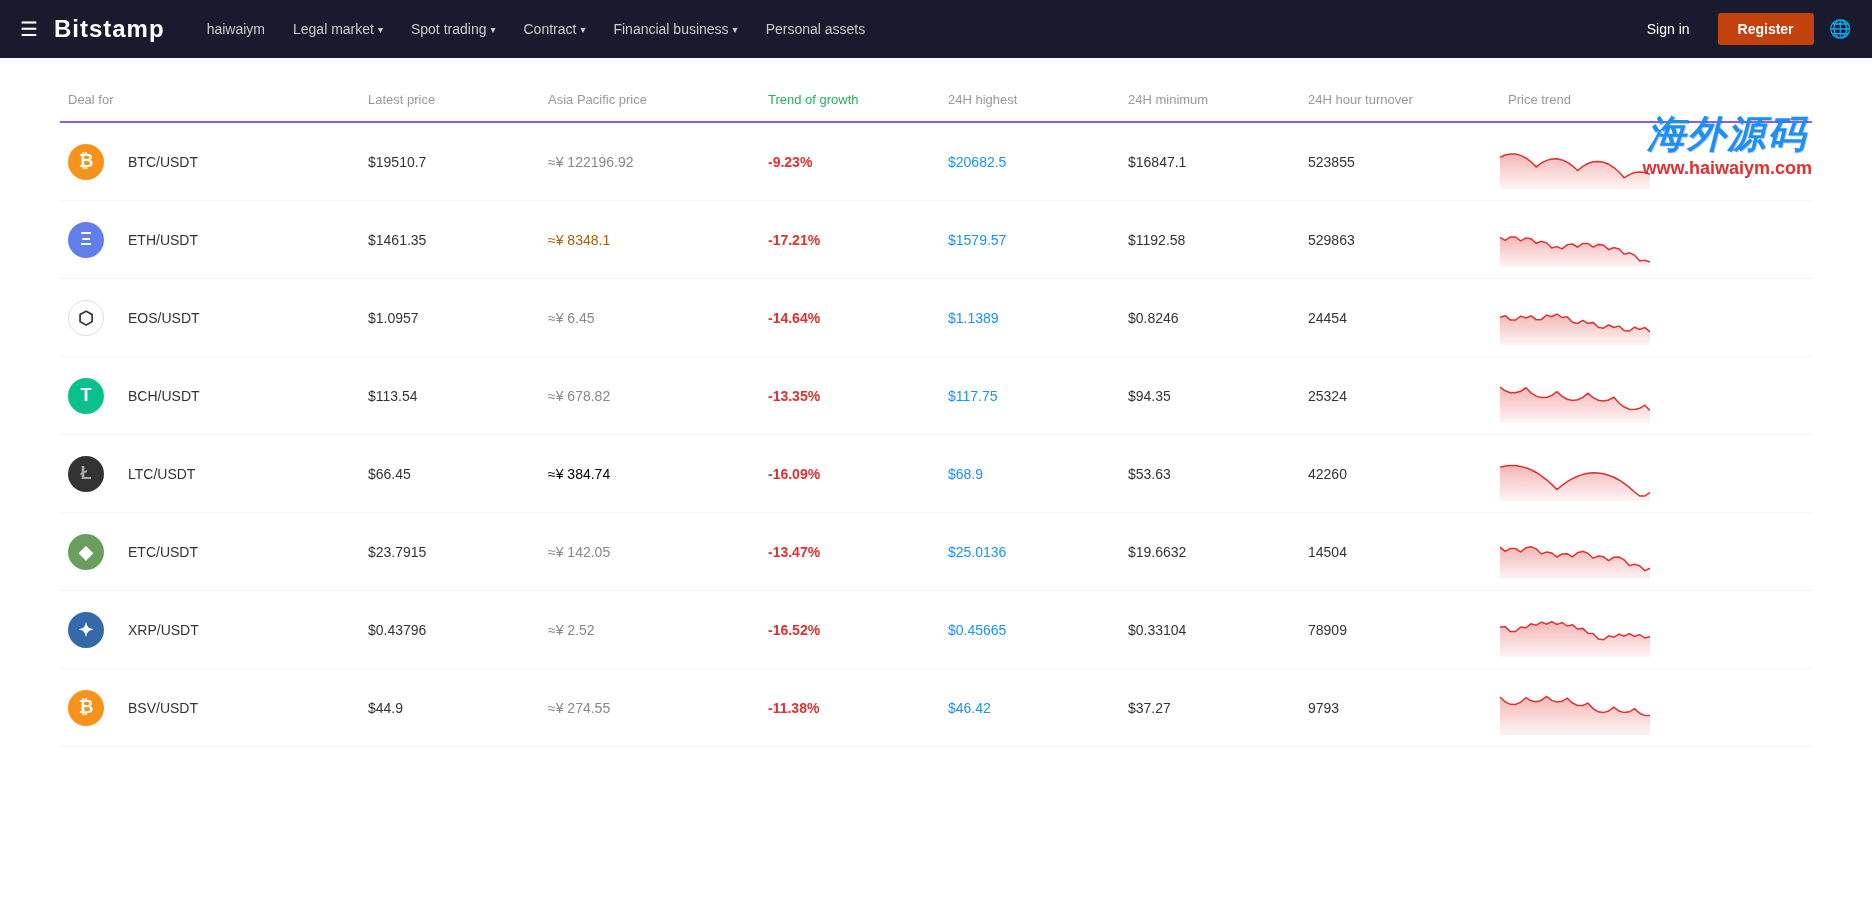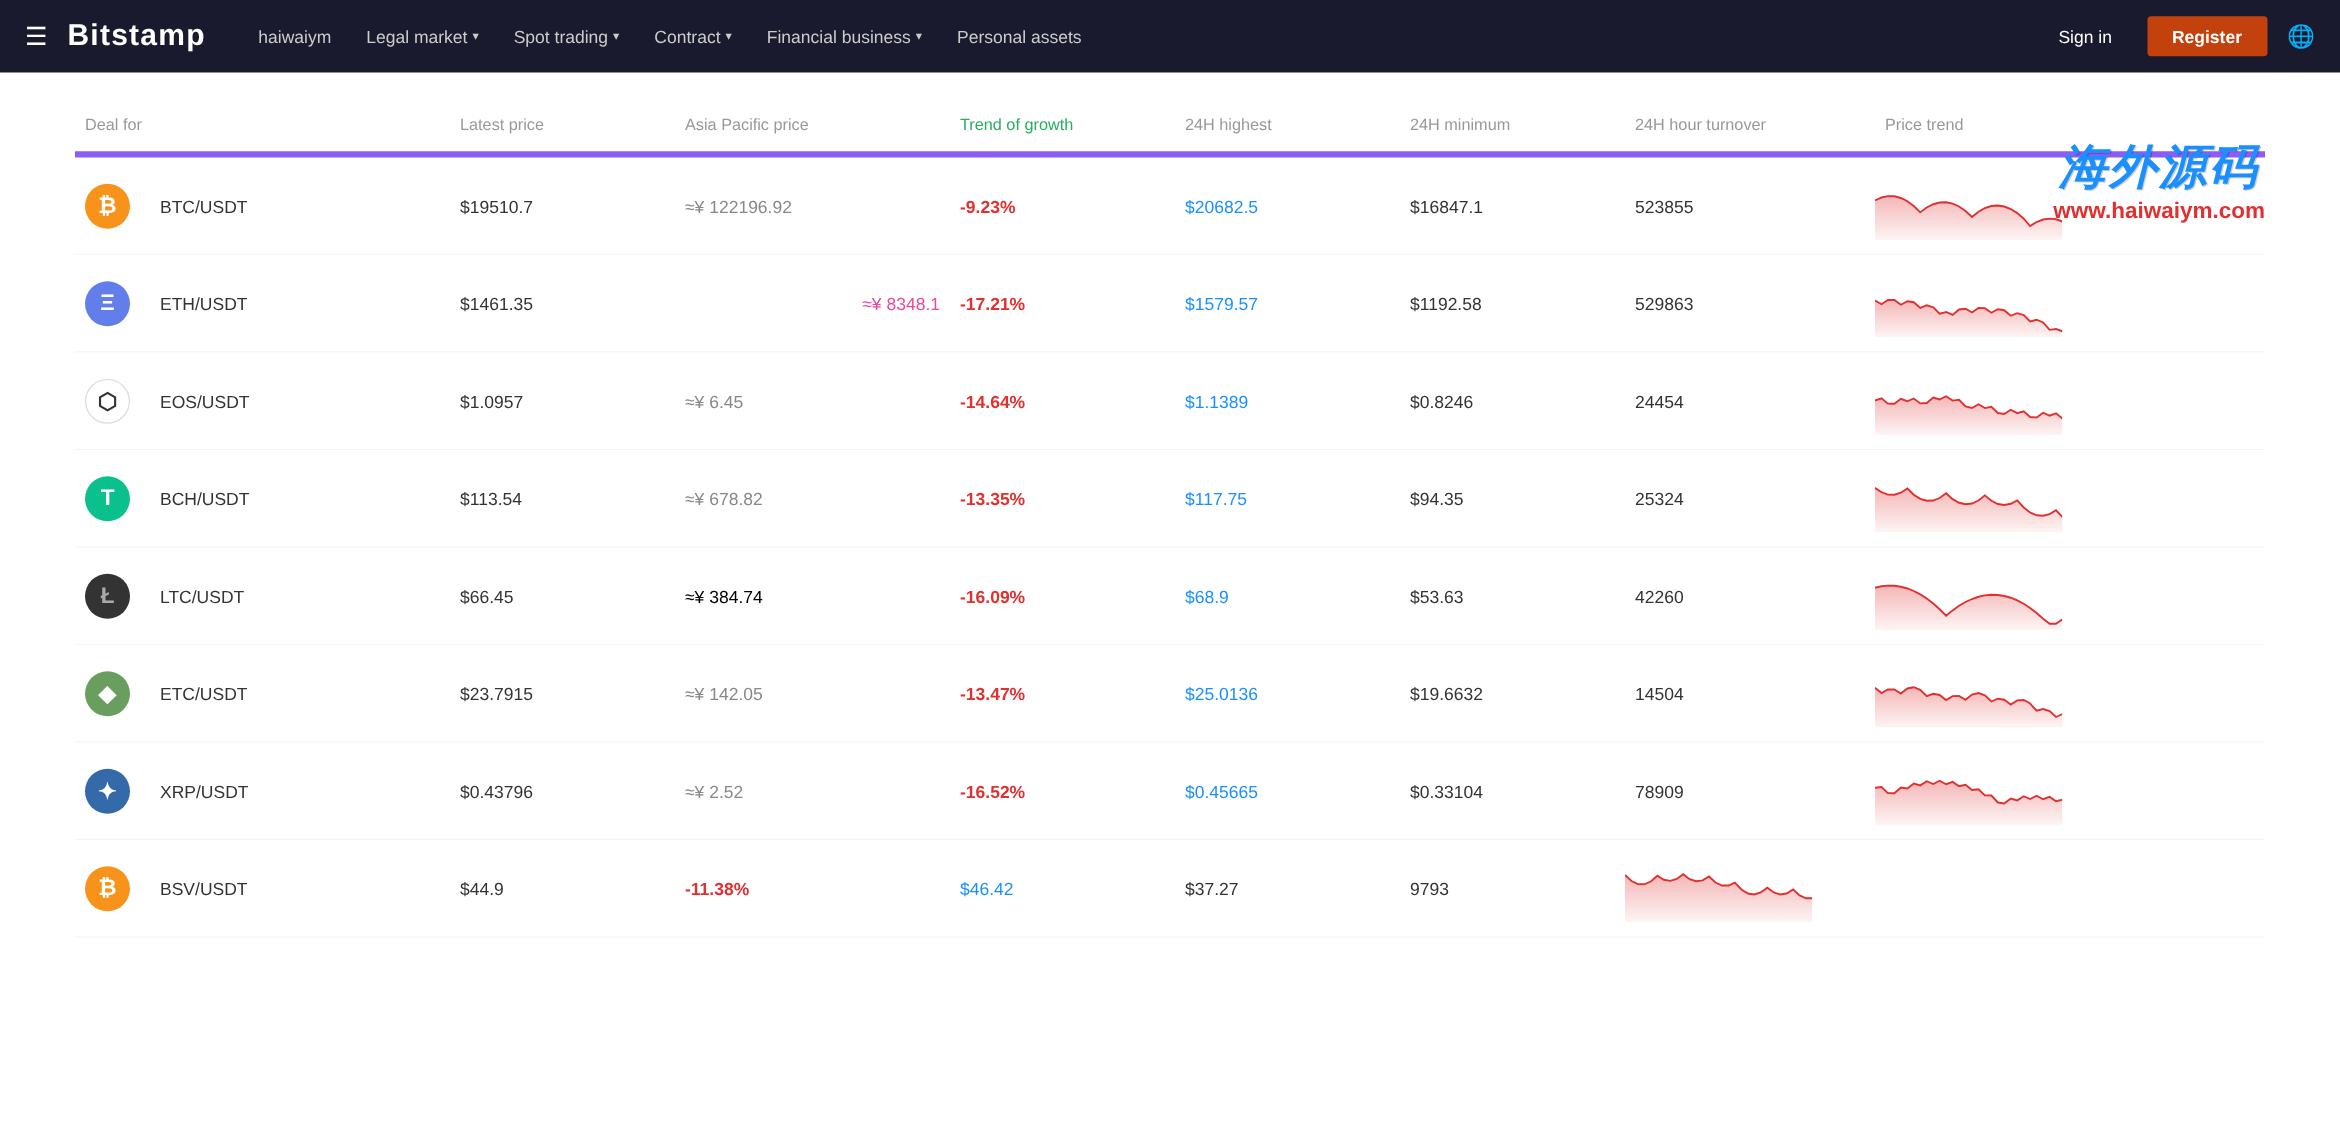--- a/index.html
+++ b/index.html
@@ -72,21 +72,21 @@
     }
 
     
     .table-container {
       padding: 20px 60px;
     }
     .table-header {
       display: grid;
       grid-template-columns: 300px 180px 220px 180px 180px 180px 200px 200px;
       padding: 10px 0;
-      border-bottom: 5px solid #8b5cf6;
+      border-bottom: 2px solid #8b5cf6;
       color: #999;
       font-size: 13px;
     }
     .table-header > div { padding: 4px 8px; }
 
     .table-row {
       display: grid;
       grid-template-columns: 300px 180px 220px 180px 180px 180px 200px 200px;
       padding: 0;
       border-bottom: 1px solid #f5f5f5;
@@ -212,21 +212,21 @@
   </svg></div>
   </div>
       <div class="table-row">
     <div class="cell-pair">
       <div class="coin-icon" style="background:#627eea;color:#fff;font-size:18px;">
         Ξ
       </div>
       <span class="pair-name">ETH/USDT</span>
     </div>
     <div class="cell">$1461.35</div>
-    <div class="cell" style="color:#ec4899;text-align:right;">≈¥ 8348.1</div>
+    <div class="cell" style="color:#a16207;">≈¥ 8348.1</div>
     <div class="cell-negative">-17.21%</div>
     <div class="cell cell-blue">$1579.57</div>
     <div class="cell">$1192.58</div>
     <div class="cell">529863</div>
     <div class="mini-chart"><svg width="150" height="55" viewBox="0 0 150 55">
     <defs>
       <linearGradient id="grad1" x1="0" y1="0" x2="0" y2="1">
         <stop offset="0%" stop-color="#e03030" stop-opacity="0.35"></stop>
         <stop offset="100%" stop-color="#e03030" stop-opacity="0.05"></stop>
       </linearGradient>
@@ -356,20 +356,21 @@
   </svg></div>
   </div>
       <div class="table-row">
     <div class="cell-pair">
       <div class="coin-icon" style="background:#f7931a;color:#fff;font-size:18px;">
         ₿
       </div>
       <span class="pair-name">BSV/USDT</span>
     </div>
     <div class="cell">$44.9</div>
+    <div class="cell" style="color:#888;">≈¥ 274.55</div>
     <div class="cell-negative">-11.38%</div>
     <div class="cell cell-blue">$46.42</div>
     <div class="cell">$37.27</div>
     <div class="cell">9793</div>
     <div class="mini-chart"><svg width="150" height="55" viewBox="0 0 150 55">
     <defs>
       <linearGradient id="grad7" x1="0" y1="0" x2="0" y2="1">
         <stop offset="0%" stop-color="#e03030" stop-opacity="0.35"></stop>
         <stop offset="100%" stop-color="#e03030" stop-opacity="0.05"></stop>
       </linearGradient>

